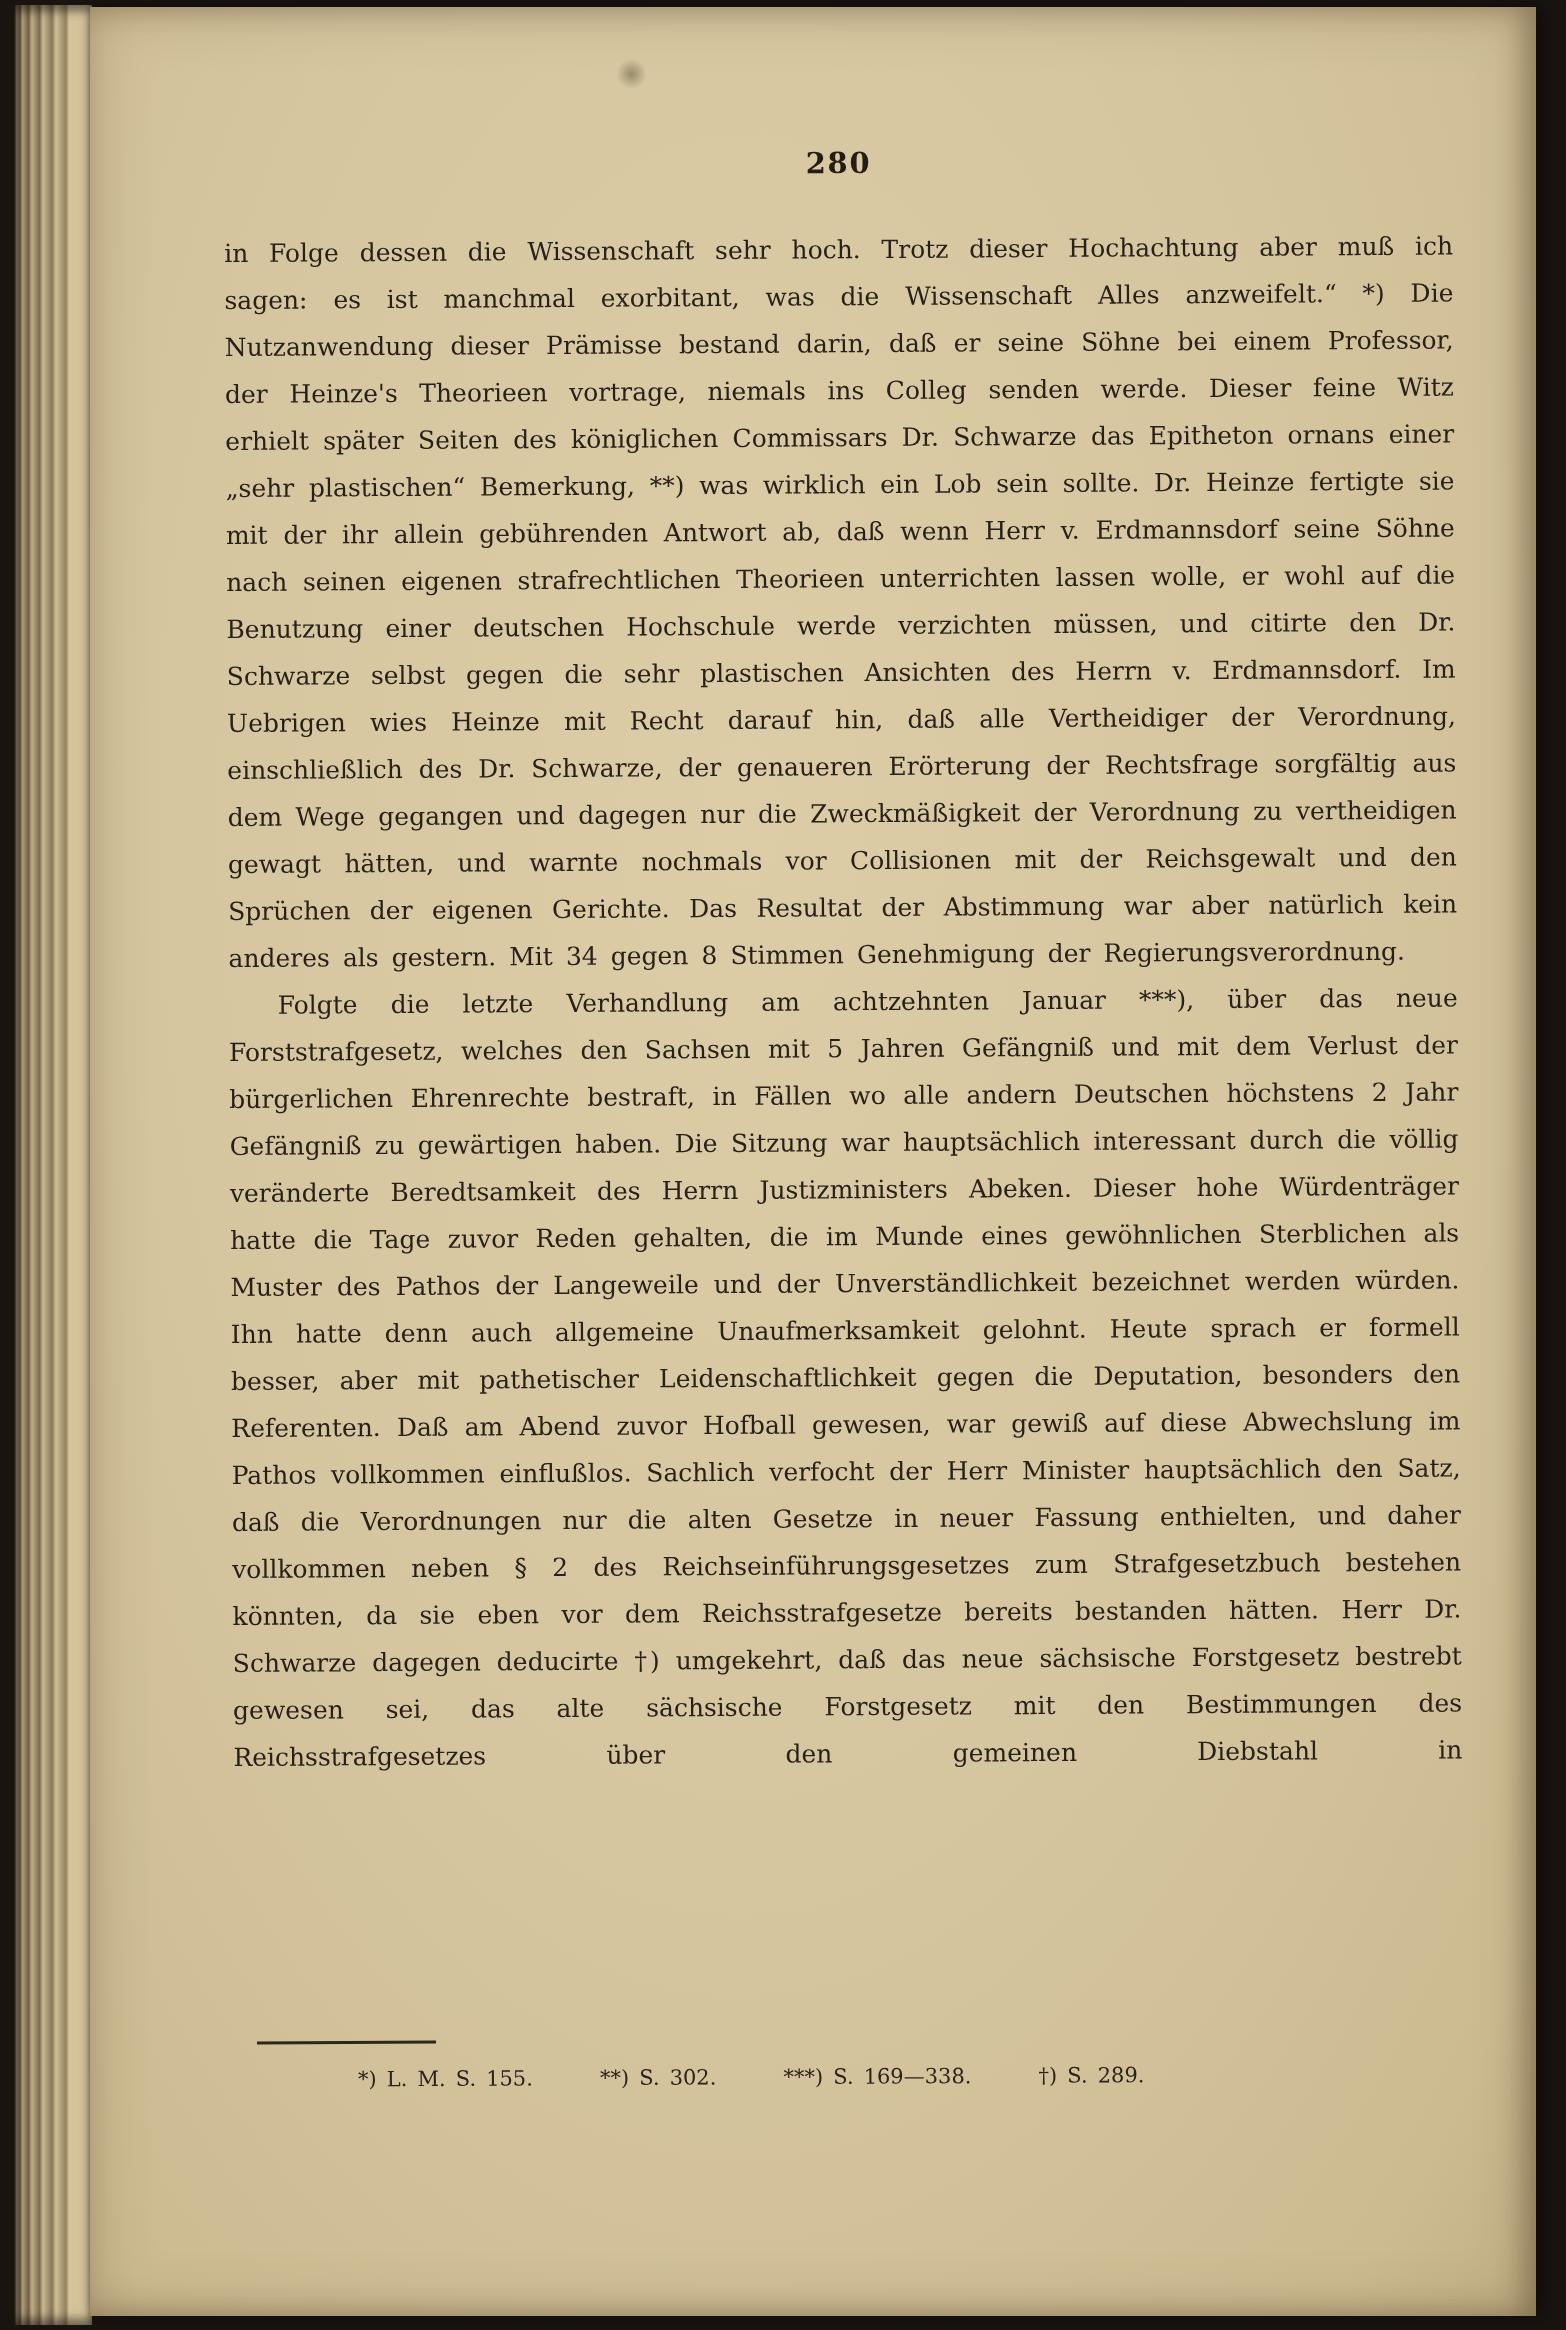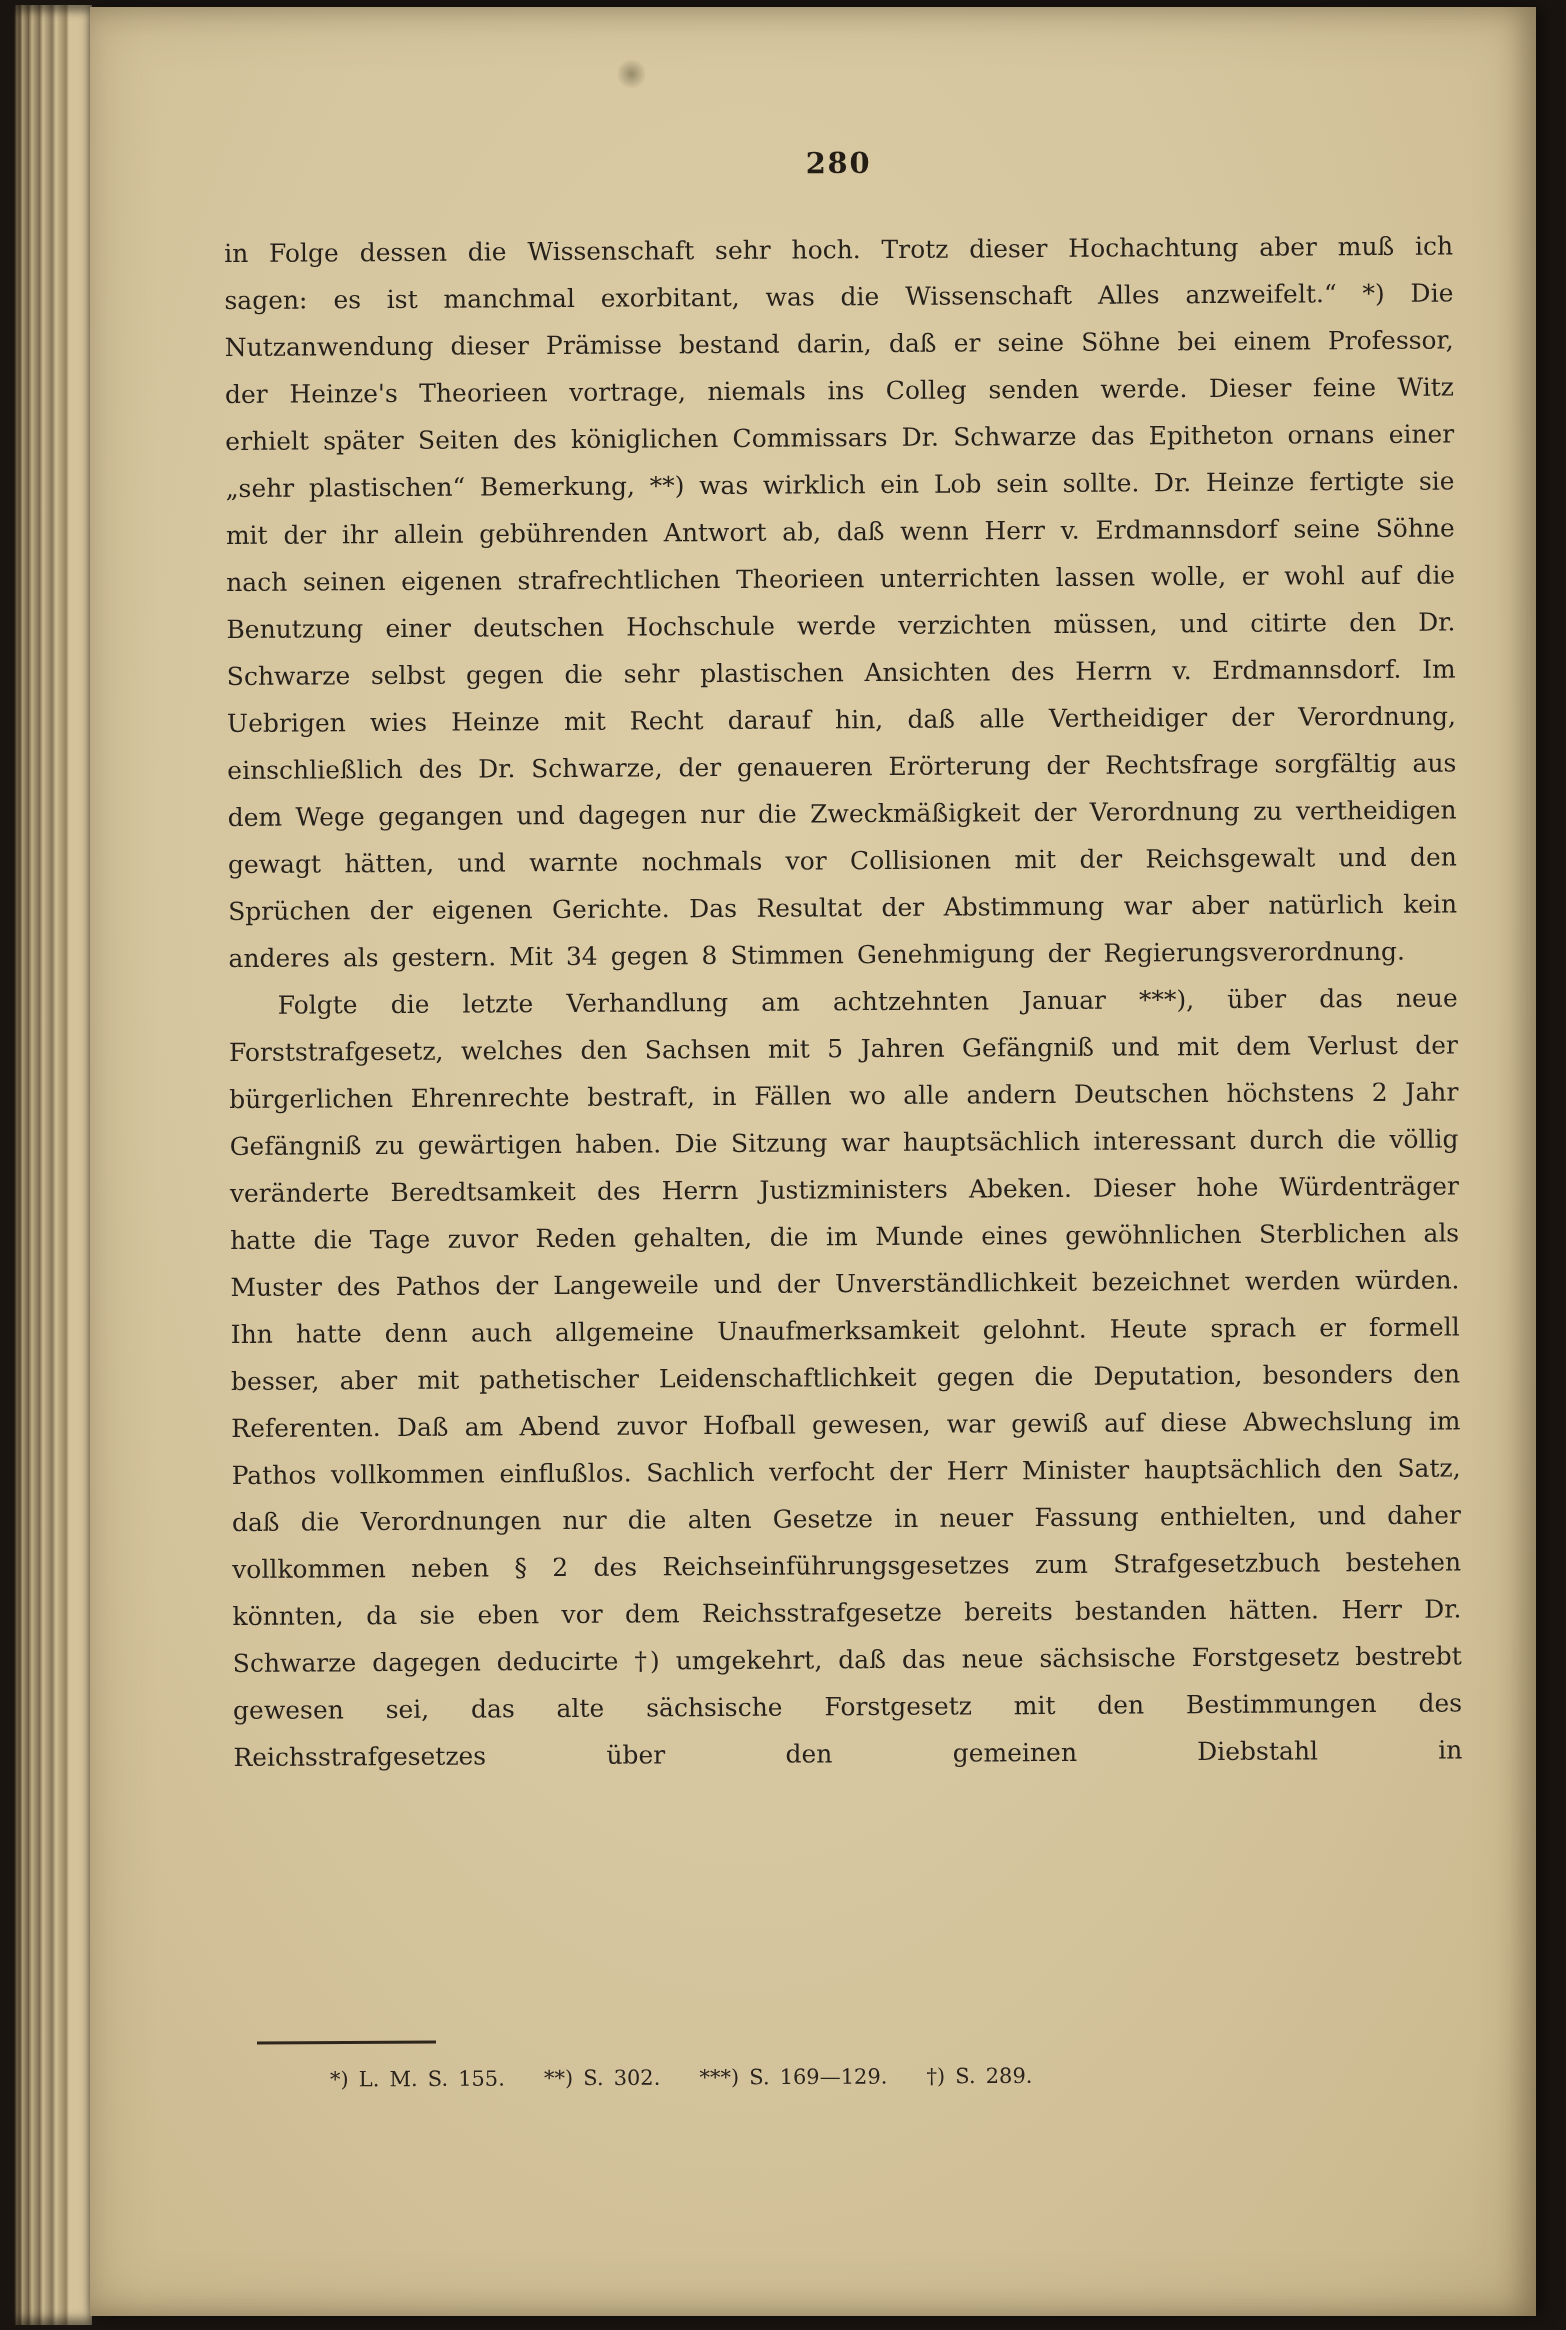--- a/index.html
+++ b/index.html
@@ -99,21 +99,21 @@
   .footnote {
     position: absolute;
     left: 240px;
     top: 2058px;
     width: 936px;
     font-size: 21px;
     color: #2a231c;
     word-spacing: 3.4px;
     transform: rotate(-0.3deg);
   }
-  .footnote span { margin-right: 29px; }
+  .footnote span { margin-right: 29px; margin-left: 28px; }
 </style>
 </head>
 <body>
 
 <div class="page-edges"></div>
 
 <div class="paper">
   <div class="stain"></div>
 
   <div class="page-number">280</div>
@@ -121,17 +121,17 @@
   <div class="text-block">
     <p class="para">in Folge dessen die Wissenschaft sehr hoch. Trotz dieser Hochachtung aber muß ich sagen: es ist manchmal exorbitant, was die Wissenschaft Alles anzweifelt.“ *) Die Nutzanwendung dieser Prämisse bestand darin, daß er seine Söhne bei einem Professor, der Heinze's Theorieen vortrage, niemals ins Colleg senden werde. Dieser feine Witz erhielt später Seiten des königlichen Commissars Dr. Schwarze das Epitheton ornans einer „sehr plastischen“ Bemerkung, **) was wirklich ein Lob sein sollte. Dr. Heinze fertigte sie mit der ihr allein gebührenden Antwort ab, daß wenn Herr v. Erdmannsdorf seine Söhne nach seinen eigenen strafrechtlichen Theorieen unterrichten lassen wolle, er wohl auf die Benutzung einer deutschen Hochschule werde verzichten müssen, und citirte den Dr. Schwarze selbst gegen die sehr plastischen Ansichten des Herrn v. Erdmannsdorf. Im Uebrigen wies Heinze mit Recht darauf hin, daß alle Vertheidiger der Verordnung, einschließlich des Dr. Schwarze, der genaueren Erörterung der Rechtsfrage sorgfältig aus dem Wege gegangen und dagegen nur die Zweckmäßigkeit der Verordnung zu vertheidigen gewagt hätten, und warnte nochmals vor Collisionen mit der Reichsgewalt und den Sprüchen der eigenen Gerichte. Das Resultat der Abstimmung war aber natürlich kein anderes als gestern. Mit 34 gegen 8 Stimmen Genehmigung der Regierungsverordnung.</p>
     <p class="para indent runover">Folgte die letzte Verhandlung am achtzehnten Januar ***), über das neue Forststrafgesetz, welches den Sachsen mit 5 Jahren Gefängniß und mit dem Verlust der bürgerlichen Ehrenrechte bestraft, in Fällen wo alle andern Deutschen höchstens 2 Jahr Gefängniß zu gewärtigen haben. Die Sitzung war hauptsächlich interessant durch die völlig veränderte Beredtsamkeit des Herrn Justizministers Abeken. Dieser hohe Würdenträger hatte die Tage zuvor Reden gehalten, die im Munde eines gewöhnlichen Sterblichen als Muster des Pathos der Langeweile und der Unverständlichkeit bezeichnet werden würden. Ihn hatte denn auch allgemeine Unaufmerksamkeit gelohnt. Heute sprach er formell besser, aber mit pathetischer Leidenschaftlichkeit gegen die Deputation, besonders den Referenten. Daß am Abend zuvor Hofball gewesen, war gewiß auf diese Abwechslung im Pathos vollkommen einflußlos. Sachlich verfocht der Herr Minister hauptsächlich den Satz, daß die Verordnungen nur die alten Gesetze in neuer Fassung enthielten, und daher vollkommen neben § 2 des Reichseinführungsgesetzes zum Strafgesetzbuch bestehen könnten, da sie eben vor dem Reichsstrafgesetze bereits bestanden hätten. Herr Dr. Schwarze dagegen deducirte †) umgekehrt, daß das neue sächsische Forstgesetz bestrebt gewesen sei, das alte sächsische Forstgesetz mit den Bestimmungen des Reichsstrafgesetzes über den gemeinen Diebstahl in</p>
   </div>
 
   <div class="footnote-rule"></div>
 
   <div class="footnote">
     <span>*) L. M. S. 155.</span>
     <span>**) S. 302.</span>
-    <span>***) S. 169—129.</span>
+    <span>***) S. 169—338.</span>
     <span>†) S. 289.</span>
   </div>
 </div>
 
 
 </body></html>

